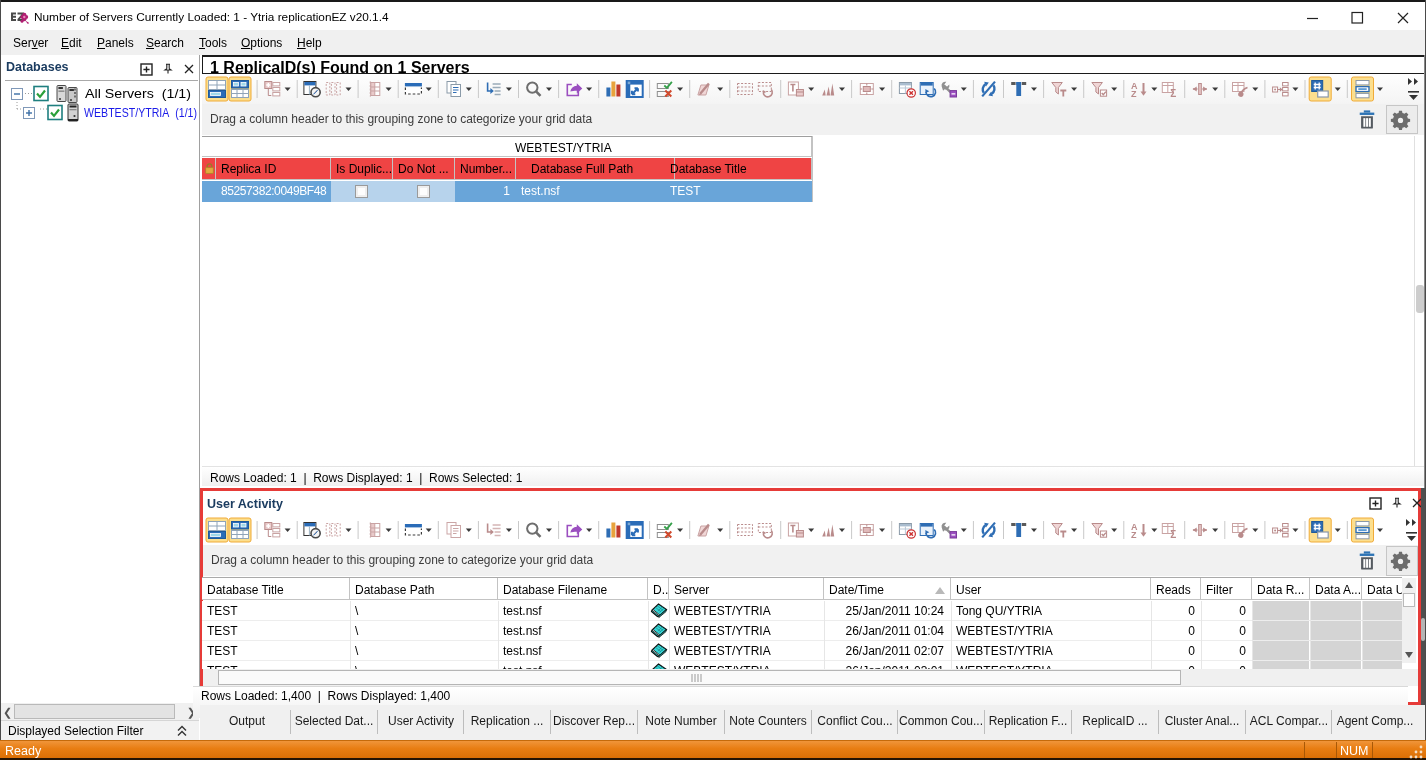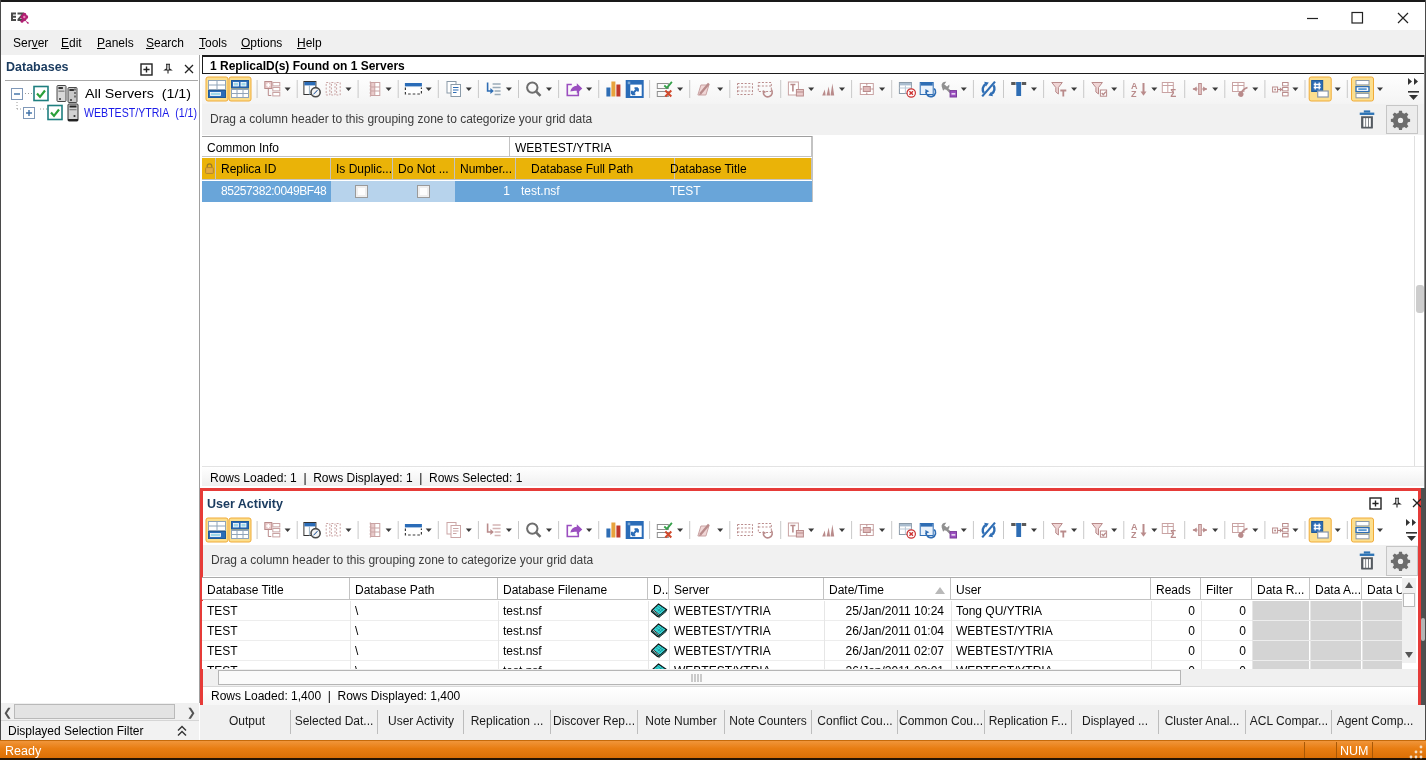--- a/index.html
+++ b/index.html
@@ -299,20 +299,21 @@
       <g fill="#b01f72">
         <circle cx="12.5" cy="9" r="2.1"></circle>
         <circle cx="16.1" cy="9" r="2.1"></circle>
         <circle cx="14.3" cy="6.8" r="2.1"></circle>
         <circle cx="14.3" cy="11.2" r="2.1"></circle>
         <circle cx="12" cy="13.2" r="1.5"></circle>
         <path d="M15.2,12.4 l2.6,3.6 1.4,-1 z" fill="#b01f72"></path>
       </g>
       <circle cx="14.3" cy="9" r="1.2" fill="#e88ab8"></circle>
     </svg>
+    <div class="abs" style="left:33px;top:8px;font-size:11.8px">Number of Servers Currently Loaded: 1 - Ytria replicationEZ v20.1.4</div>
     <svg class="abs" style="left:1300px;top:4px" width="115" height="22" viewBox="0 0 115 22">
       <line x1="6" y1="12.5" x2="17" y2="12.5" stroke="#222" stroke-width="1.2"></line>
       <rect x="51" y="6.5" width="10.5" height="10.5" fill="none" stroke="#222" stroke-width="1.2"></rect>
       <path d="M97,7 l10,10 M107,7 l-10,10" stroke="#222" stroke-width="1.2"></path>
     </svg>
   </div>
 <div class="abs" style="left:0;top:30px;width:1426px;height:25px;background:#f0f0f0;border-left:1px solid #888;border-right:1px solid #888">
     <div class="abs" style="left:12px;top:6px">Ser<u>v</u>er</div>
     <div class="abs" style="left:60px;top:6px"><u>E</u>dit</div>
     <div class="abs" style="left:96px;top:6px"><u>P</u>anels</div>
@@ -357,21 +358,21 @@
     <div class="abs" style="left:14px;top:1px;width:161px;height:15px;background:#e3e3e3;border:1px solid #b9b9b9"></div>
   </div>
 <div class="abs" style="left:0;top:720px;width:199px;height:20px;background:#f2f2f2;border-top:1px solid #d5d5d5">
     <div class="abs" style="left:8px;top:3px">Displayed Selection Filter</div>
     <svg class="abs" style="left:176px;top:4px" width="12" height="12" viewBox="0 0 12 12">
       <path d="M2,5.5 L6,1.5 10,5.5 M2,10.5 L6,6.5 10,10.5" fill="none" stroke="#333" stroke-width="1.4"></path>
     </svg>
   </div>
 <div class="abs" style="left:199px;top:55px;width:1px;height:648px;background:#a0a0a0"></div>
 <div class="abs" style="left:202px;top:55px;width:1223px;height:19px;background:#fff;border-top:2px solid #1a1a1a;border-bottom:1px solid #1a1a1a;border-left:1px solid #1a1a1a;border-right:1px solid #1a1a1a">
-    <div class="abs" style="left:7px;top:2px;font-weight:bold;font-size:12px">1 ReplicaID(s) Found on 1 Servers</div>
+    <div class="abs" style="left:7px;top:2px;font-weight:bold;font-size:16px">1 ReplicaID(s) Found on 1 Servers</div>
   </div>
 <div class="abs" style="left:202px;top:74px;width:1223px;height:30px;background:linear-gradient(#fefefe,#f4f4f4);border-right:1px solid #888"></div>
 <svg class="tb-strip" style="left:204px;top:76px" width="1222" height="26" viewBox="0 0 1222 26">
     <rect x="2.0" y="1" width="22" height="24" rx="2" fill="#fcdf8e" stroke="#f0ab38"></rect>
     <use href="#ic1" x="3.0" y="3"></use>
     <rect x="25.0" y="1" width="22" height="24" rx="2" fill="#fcdf8e" stroke="#f0ab38"></rect>
     <use href="#ic2" x="26.0" y="3"></use>
     <rect x="52.6" y="4" width="1" height="18" fill="#c9c9c9"></rect>
     <use href="#ic3" x="58.3" y="3"></use>
     <path d="M80.6,11.5 h6 l-3,3.6 z" fill="#3a3a3a"></path>
@@ -463,24 +464,23 @@
     <div class="abs" style="left:1184px;top:1px;width:32px;height:29px;background:#ececec;border:1px solid #c6c6c6"></div>
   </div>
 <svg class="abs" style="left:1357px;top:109px" width="20" height="21" viewBox="0 0 22 22">
     <use href="#trash"></use>
   </svg>
 <svg class="abs" style="left:1390px;top:109px" width="21" height="21" viewBox="0 0 24 24">
     <use href="#gear"></use>
   </svg>
 <div class="abs" style="left:202px;top:136px;width:611px;height:467px;background:#fff"></div>
 <div class="abs" style="left:202px;top:136px;width:610px;height:21px;background:#fff;border-top:1px solid #9f9f9f;border-bottom:1px solid #c3c3c3">
-    <div class="hdr-cell" style="left:0;width:308px">Common Info</div>
     <div class="hdr-cell" style="left:308px;width:302px">WEBTEST/YTRIA</div>
   </div>
-<div class="abs" style="left:202px;top:158px;width:610px;height:22px;background:#eab308;border-bottom:1px solid #c3c3c3">
+<div class="abs" style="left:202px;top:158px;width:610px;height:22px;background:#ef4444;border-bottom:1px solid #c3c3c3">
     <div class="hdr-cell" style="left:0px;width:14px"></div>
     <div class="hdr-cell" style="left:14px;width:115px">Replica ID</div>
     <div class="hdr-cell" style="left:129px;width:62px">Is Duplic...</div>
     <div class="hdr-cell" style="left:191px;width:62px">Do Not ...</div>
     <div class="hdr-cell" style="left:253px;width:61px">Number...</div>
     <div class="hdr-cell" style="left:324px;width:149px">Database Full Path</div>
     <div class="hdr-cell" style="left:463px;width:147px">Database Title</div>
     <svg class="abs" style="left:2px;top:4px" width="11" height="13" viewBox="0 0 12 14">
       <use href="#lock"></use>
     </svg>
@@ -715,21 +715,21 @@
     <svg class="abs" style="left:3px;top:74px" width="8" height="6" viewBox="0 0 8 6">
       <path d="M4,6 L8,0 H0 z" fill="#555"></path>
     </svg>
   </div>
 <div class="abs" style="left:203px;top:669px;width:1215px;height:17px;background:#f0f0f0">
     <div class="abs" style="left:15px;top:1px;width:963px;height:15px;background:#fafafa;border:1px solid #b5b5b5"></div>
     <svg class="abs" style="left:488px;top:5px" width="12" height="8" viewBox="0 0 12 8">
       <path d="M1,0 v8 M4,0 v8 M7,0 v8 M10,0 v8" stroke="#9a9a9a"></path>
     </svg>
   </div>
-<div class="abs" style="left:203px;top:686px;width:1215px;height:32px;background:linear-gradient(#fff,#f0f0f0);border-top:1px solid #d9d9d9">
+<div class="abs" style="left:193px;top:686px;width:1215px;height:32px;background:linear-gradient(#fff,#f0f0f0);border-top:1px solid #d9d9d9">
     <div class="abs" style="left:8px;top:2px">Rows Loaded: 1,400&nbsp;&nbsp;|&nbsp;&nbsp;Rows Displayed: 1,400</div>
   </div>
 <div class="abs" style="left:1421px;top:488px;width:4px;height:217px;background:#4f4f4f"></div>
 <div class="abs" style="left:1421px;top:618px;width:4px;height:23px;background:#b5b5b5;border-radius:2px"></div>
 <div class="abs" style="left:200px;top:705px;width:1226px;height:35px;background:#f0f0f0">
     <div class="tab" style="left:4px;width:86px">Output</div>
     <div class="tabsep" style="left:90px"></div>
     <div class="tab" style="left:91px;width:86px">Selected Dat...</div>
     <div class="tabsep" style="left:177px"></div>
     <div class="tab" style="left:178px;width:86px">User Activity</div>
@@ -741,21 +741,21 @@
     <div class="tab" style="left:438px;width:86px">Note Number</div>
     <div class="tabsep" style="left:524px"></div>
     <div class="tab" style="left:525px;width:86px">Note Counters</div>
     <div class="tabsep" style="left:611px"></div>
     <div class="tab" style="left:612px;width:86px">Conflict Cou...</div>
     <div class="tabsep" style="left:697px"></div>
     <div class="tab" style="left:698px;width:86px">Common Cou...</div>
     <div class="tabsep" style="left:784px"></div>
     <div class="tab" style="left:785px;width:86px">Replication F...</div>
     <div class="tabsep" style="left:871px"></div>
-    <div class="tab" style="left:872px;width:86px">Displayed ...</div>
+    <div class="tab" style="left:872px;width:86px">ReplicaID ...</div>
     <div class="tabsep" style="left:958px"></div>
     <div class="tab" style="left:959px;width:86px">Cluster Anal...</div>
     <div class="tabsep" style="left:1045px"></div>
     <div class="tab" style="left:1046px;width:86px">ACL Compar...</div>
     <div class="tabsep" style="left:1131px"></div>
     <div class="tab" style="left:1132px;width:86px">Agent Comp...</div>
   </div>
 <div class="abs" style="left:0;top:0;width:1px;height:760px;background:#4a4a4a"></div>
 <div class="abs" style="left:1425px;top:0;width:1px;height:760px;background:#4a4a4a"></div>
 <div class="abs" style="left:0;top:740px;width:1426px;height:20px;background:linear-gradient(#f0953a,#e87d12 45%,#db6f06);border-top:1px solid #c56a0a;border-bottom:2px solid #241303">

